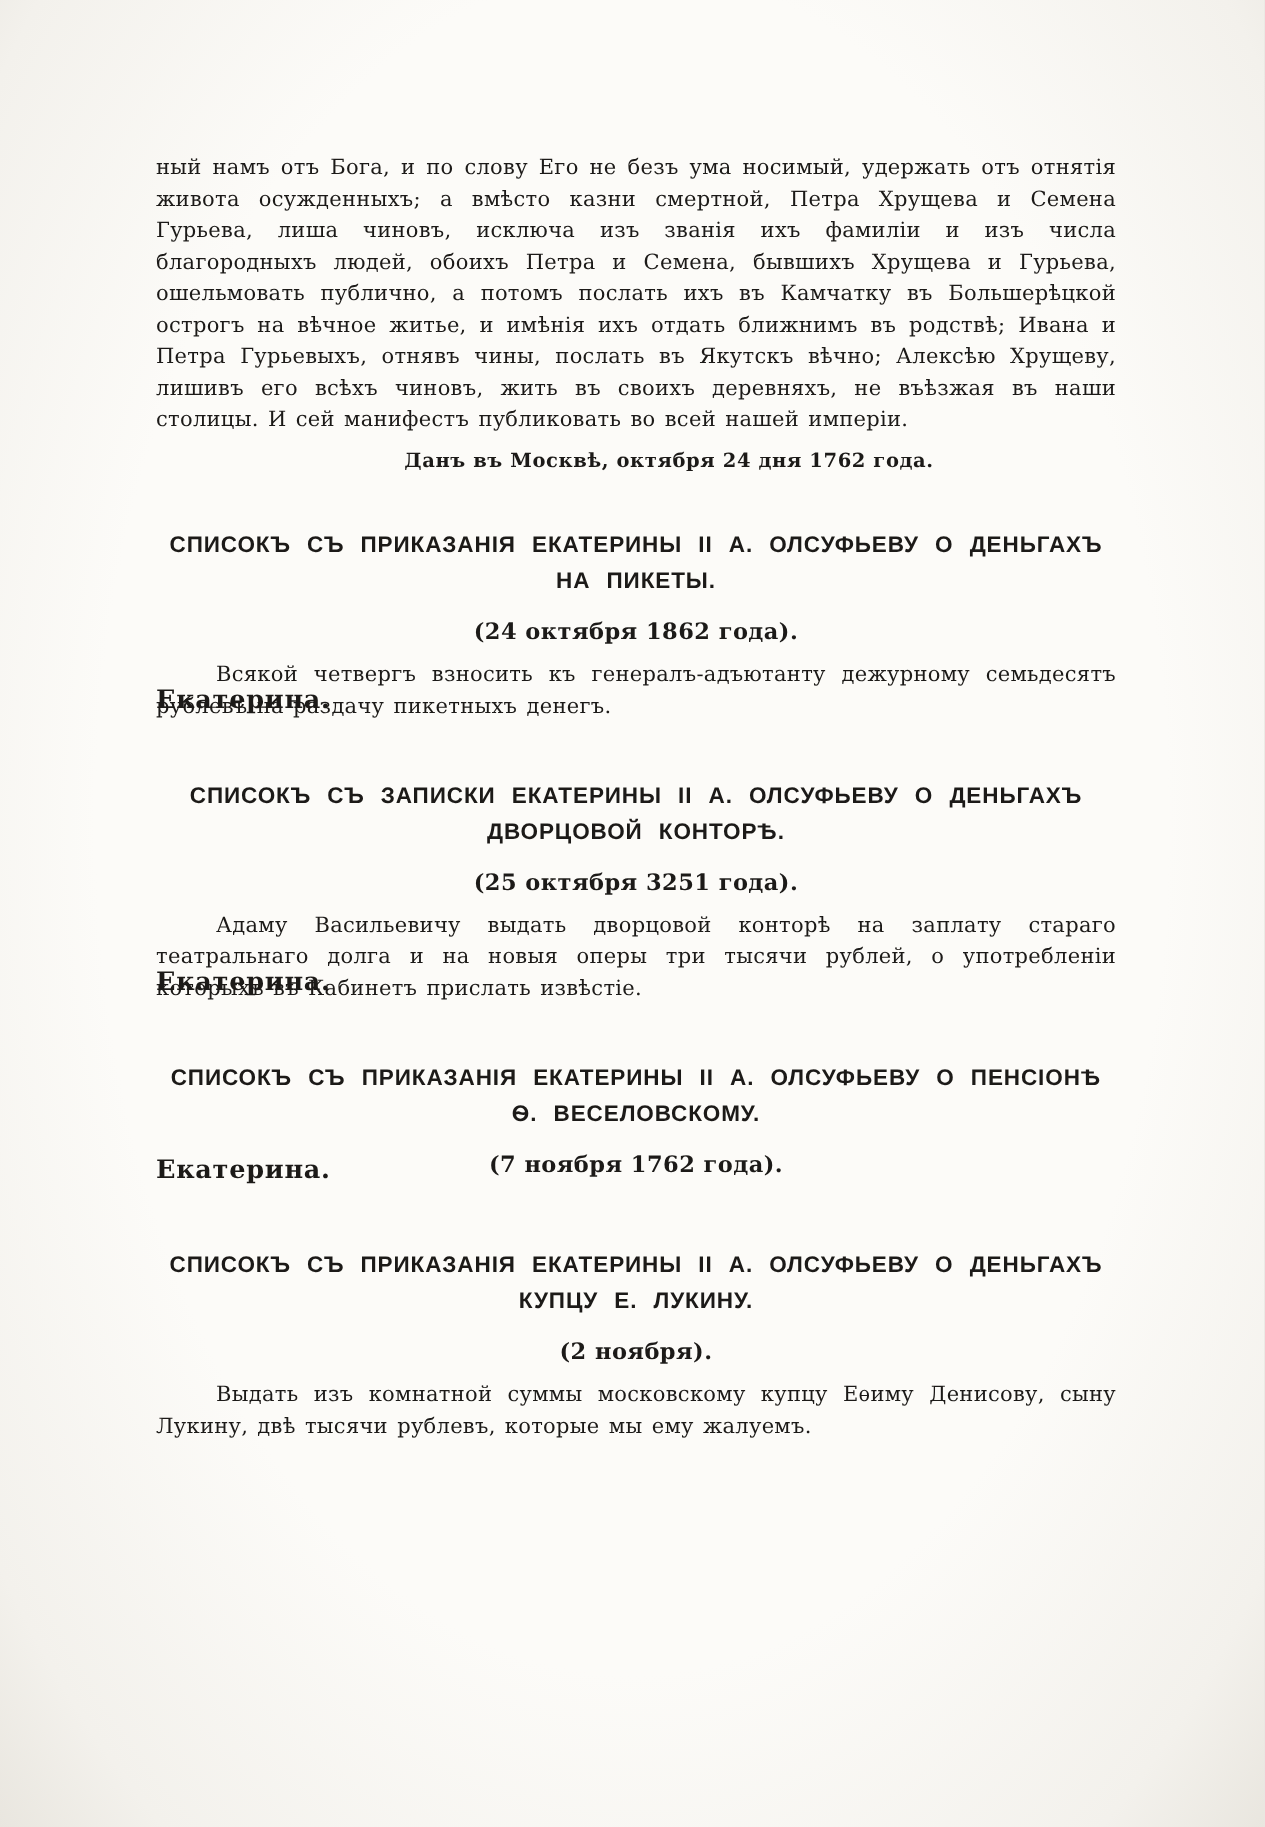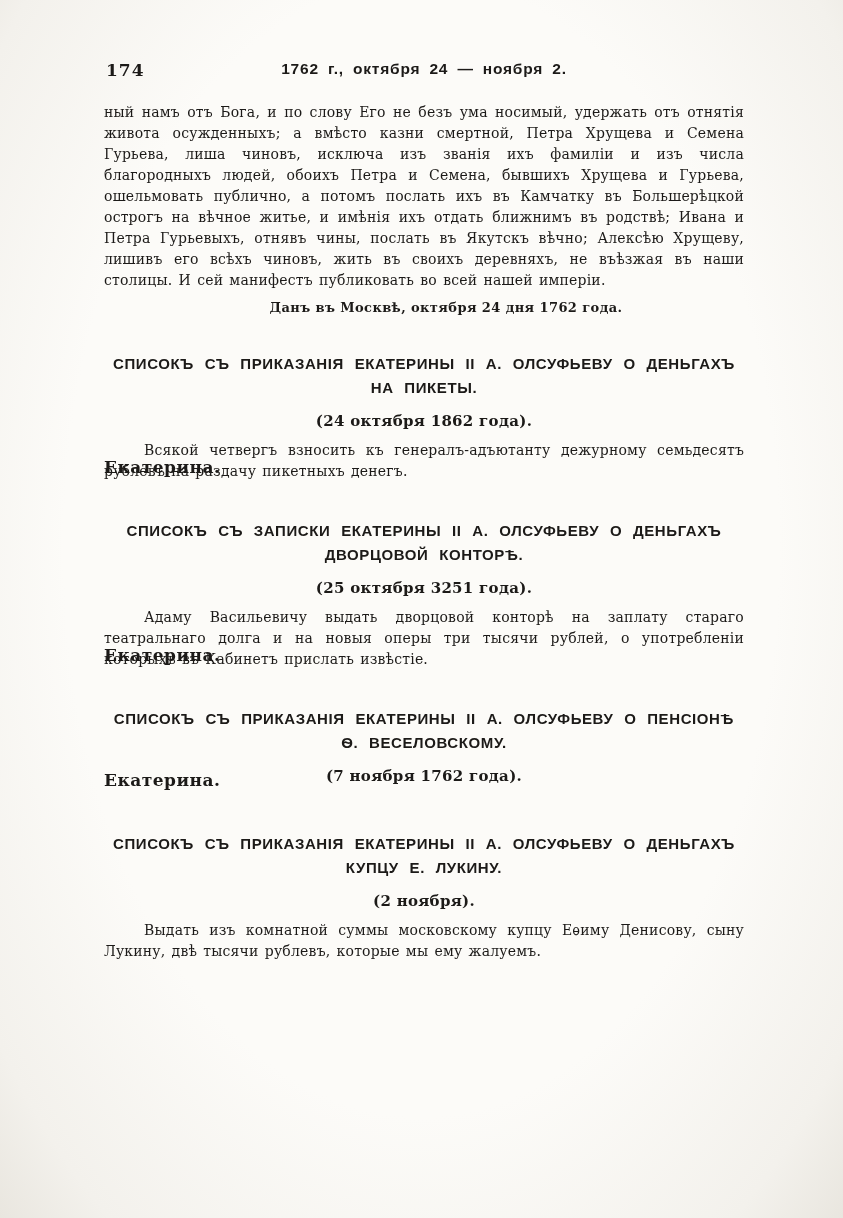--- a/index.html
+++ b/index.html
@@ -89,24 +89,20 @@
     font-weight: bold;
     letter-spacing: 0.5px;
     line-height: 29px;
   }
 </style>
 </head>
 <body>
 
 <div class="page">
 
-  <div class="header">
-    <span class="pagenum">174</span>
-    <span class="running">1762 г., октября 24 — ноября 2.</span>
-  </div>
 
   <div class="col">
 
     <p class="bodytext noindent">ный намъ отъ Бога, и по слову Его не безъ ума носимый, удержать отъ отнятія живота осужденныхъ; а вмѣсто казни смертной, Петра Хрущева и Семена Гурьева, лиша чиновъ, исключа изъ званія ихъ фамиліи и изъ числа благородныхъ людей, обоихъ Петра и Семена, бывшихъ Хрущева и Гурьева, ошельмовать публично, а потомъ послать ихъ въ Камчатку въ Большерѣцкой острогъ на вѣчное житье, и имѣнія ихъ отдать ближнимъ въ родствѣ; Ивана и Петра Гурьевыхъ, отнявъ чины, послать въ Якутскъ вѣчно; Алексѣю Хрущеву, лишивъ его всѣхъ чиновъ, жить въ своихъ деревняхъ, не въѣзжая въ наши столицы. И сей манифестъ публиковать во всей нашей имперіи.</p>
     <p class="dateline">Данъ въ Москвѣ, октября 24 дня 1762 года.</p>
 
     <section>
       <h2 class="heading">СПИСОКЪ СЪ ПРИКАЗАНІЯ ЕКАТЕРИНЫ II А. ОЛСУФЬЕВУ О ДЕНЬГАХЪ НА ПИКЕТЫ.</h2>
       <p class="date">(24 октября 1862 года).</p>
       <p class="bodytext">Всякой четвергъ взносить къ генералъ-адъютанту дежурному семьдесятъ рублевъ на раздачу пикетныхъ денегъ.</p>

